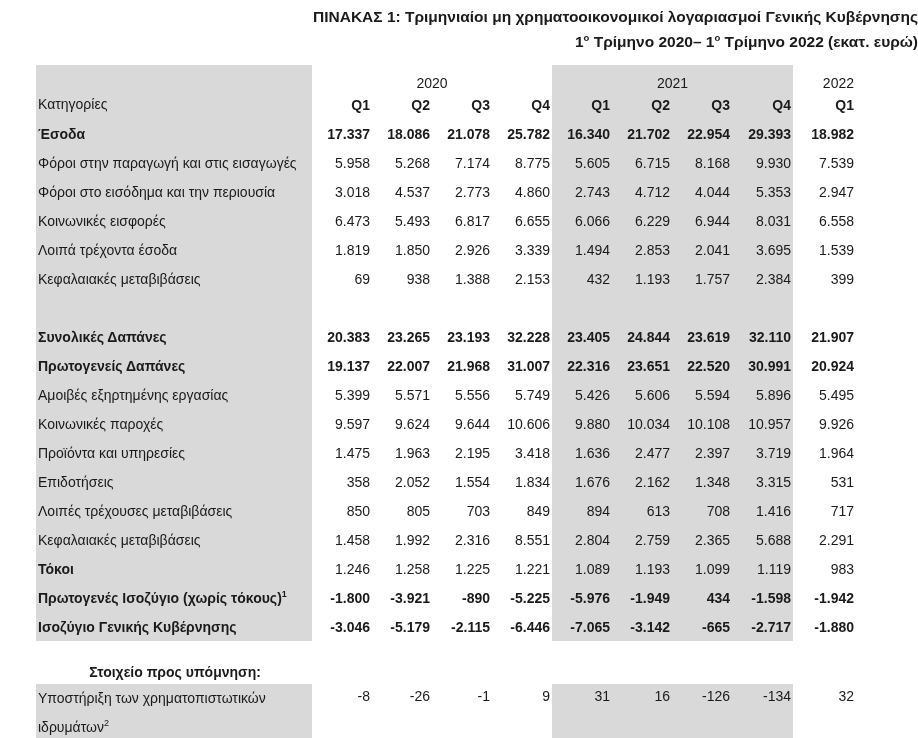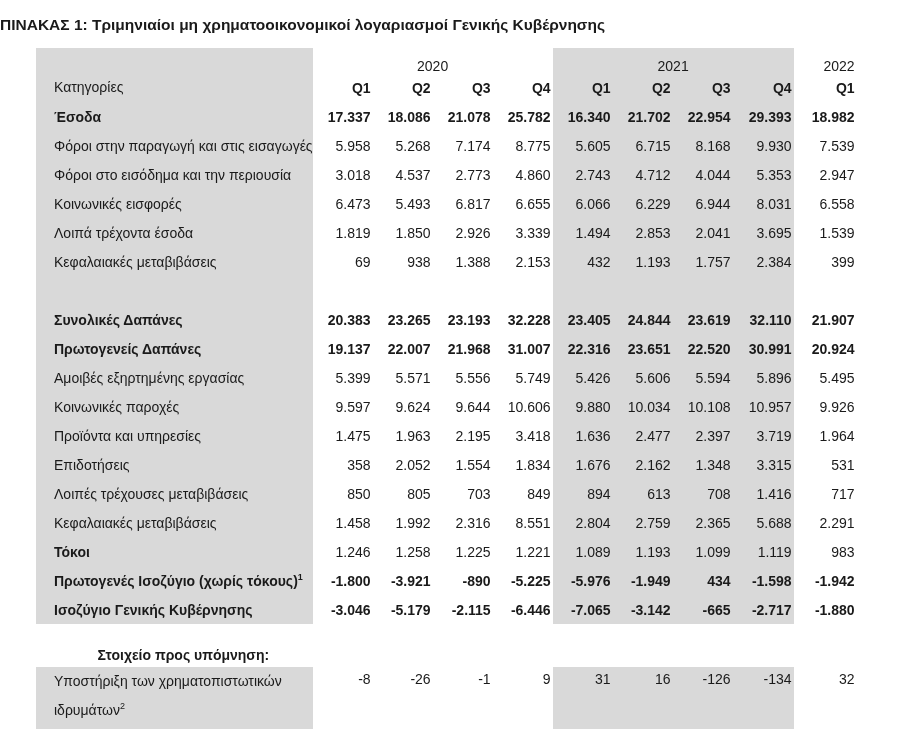--- a/index.html
+++ b/index.html
@@ -1,46 +1,47 @@
 <!DOCTYPE html>
 <html><head>
 <meta charset="utf-8">
 <style>
   html,body { margin:0; padding:0; }
   body {
     width:918px; height:738px; background:#ffffff;
     font-family:"Liberation Sans", sans-serif;
     color:#1a1a1a; overflow:hidden;
   }
-  .titles { padding-top:14px; text-align:left; font-weight:bold; font-size:15.5px; line-height:21px; }
+  .titles { padding-top:6px; text-align:right; font-weight:bold; font-size:15.5px; line-height:21px; }
   .titles sup { font-size:9.5px; }
   .tablewrap { margin:13px 0 0 36px; }
   table { border-collapse:collapse; table-layout:fixed; }
   td { font-size:14px; padding:0; vertical-align:middle; white-space:nowrap; overflow:visible; }
   td.num { text-align:right; padding-right:2px; }
-  td.cat { padding-left:18px; }
+  td.cat { padding-left:2px; }
   .shade { background:#d9d9d9; }
   .bold { font-weight:bold;padding-left:12px; }
   .indent { padding-left:7px; }
   sup { font-size:9px; }
   tr.year-row td { font-weight:normal; height:26px; vertical-align:bottom; }
   td.y-center { text-align:center; }
   tr.q-row td { font-weight:bold; height:28px; vertical-align:middle; }
   td.cat-head { vertical-align:bottom; padding-bottom:7px; font-weight:bold; }
   tbody tr.data-row { height:29px; }
   tr.gap-row td { height:15px; }
   tr.memo-head td { font-weight:bold; height:24px; vertical-align:bottom; padding-bottom:4px;text-align:center; }
   tr.memo-row td { height:58px; vertical-align:top; padding-top:4px; }
   tr.memo-row td.cat { line-height:25px; padding-top:2px; }
 </style>
 </head>
 <body>
 
 <div class="titles">
   <div>ΠΙΝΑΚΑΣ 1: Τριμηνιαίοι μη χρηματοοικονομικοί λογαριασμοί Γενικής Κυβέρνησης</div>
+  <div><span>1</span><sup>ο</sup><span> Τρίμηνο 2020– 1</span><sup>ο</sup><span> Τρίμηνο 2022 (εκατ. ευρώ)</span></div>
 </div>
 
 <div class="tablewrap">
   <table>
     <colgroup>
       <col style="width:276px">
       <col style="width:60px">
         <col style="width:60px">
         <col style="width:60px">
         <col style="width:60px">

